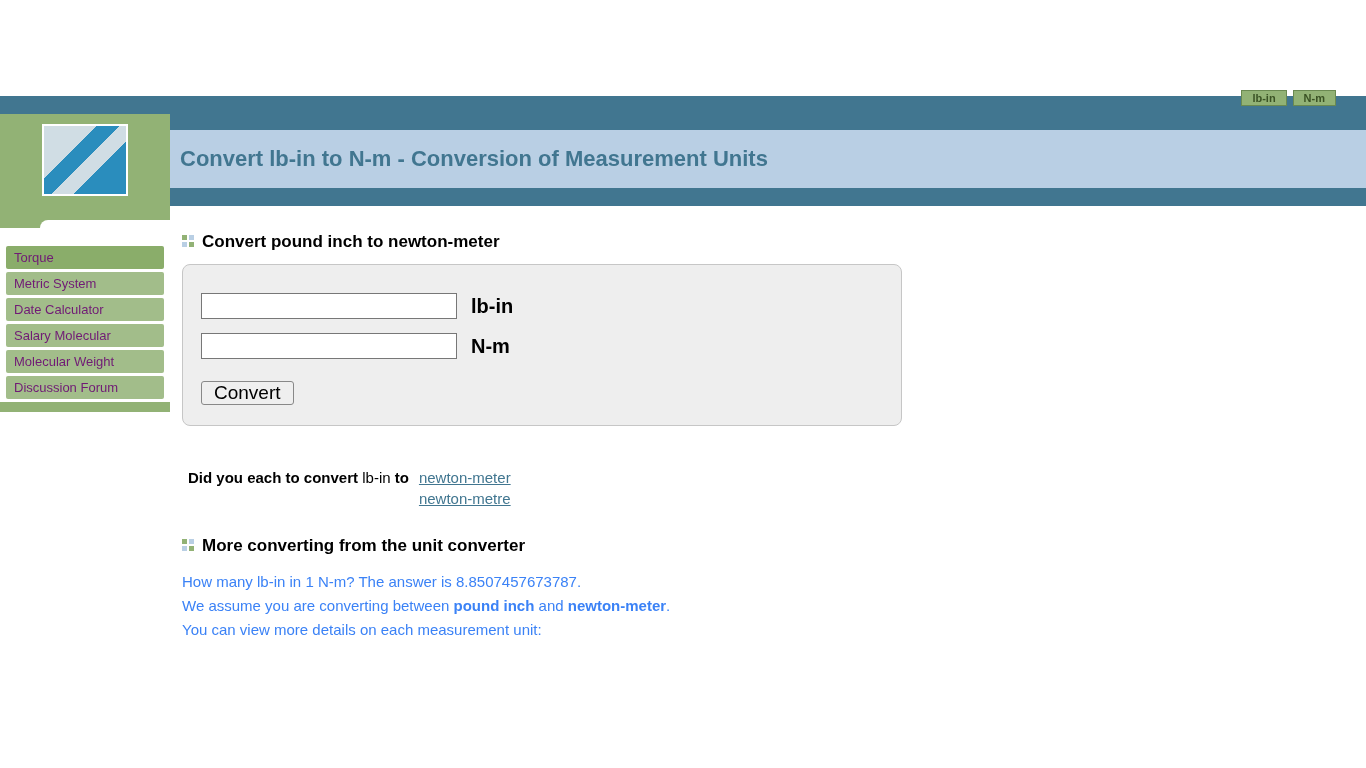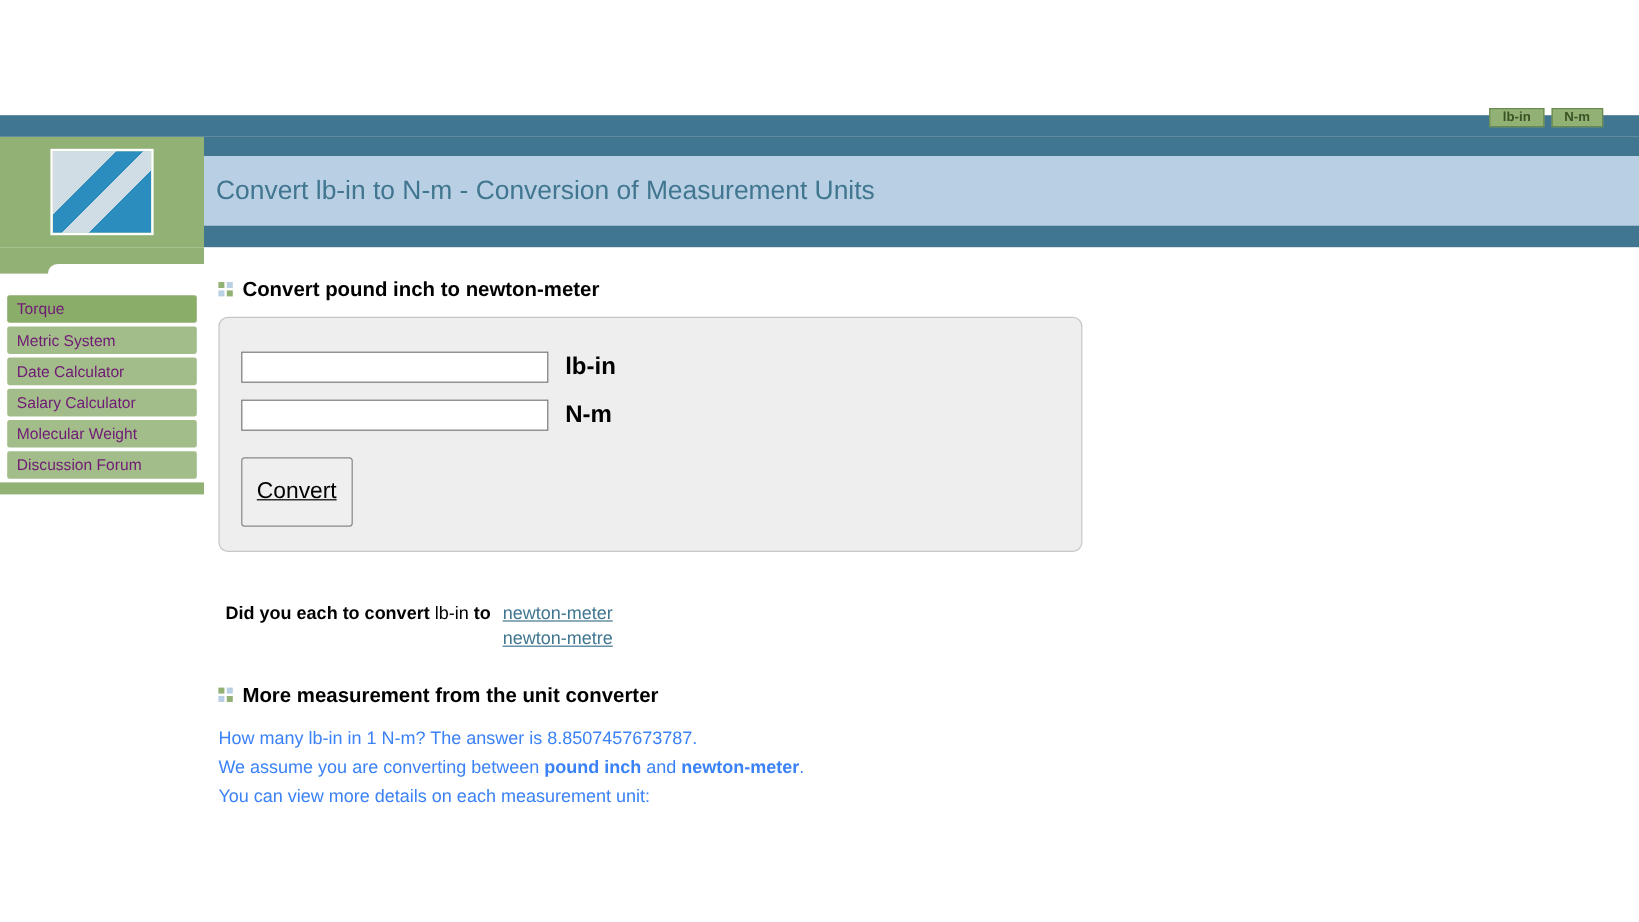--- a/index.html
+++ b/index.html
@@ -66,21 +66,21 @@
     flex: 1;
     background: #b9cfe4;
     display: flex;
     align-items: center;
     padding-left: 10px;
   }
   .title-mid h1 {
     margin: 0;
     color: #417690;
     font-size: 22px;
-    font-weight: normal;
+    font-weight: bold;
   }
   .title-bot {
     height: 18px;
     background: #417690;
   }
   .below-header {
     display: flex;
   }
   .sidebar {
     width: 170px;
@@ -174,27 +174,26 @@
     box-sizing: border-box;
   }
   .unit-label {
     font-size: 20px;
     font-weight: bold;
     margin-left: 14px;
     color: #000;
   }
   .convert-btn {
     font-size: 19px;
-    padding: 17px 12px;
+    padding: 0 12px;
     background: #efefef;
     border: 1px solid #888;
     border-radius: 3px;
     cursor: pointer;
     margin-top: 8px;
-    text-decoration: underline;
   }
   .suggest {
     margin-top: 40px;
     font-size: 15px;
   }
   .suggest td {
     padding: 1px 4px;
     vertical-align: top;
   }
   .suggest a {
@@ -234,21 +233,21 @@
 
 <div class="below-header">
   <div class="sidebar">
     <div class="sidebar-green-top">
       <div class="sidebar-round"></div>
     </div>
     <div class="nav">
       <div class="nav-item active">Torque</div>
       <div class="nav-item">Metric System</div>
       <div class="nav-item">Date Calculator</div>
-      <div class="nav-item">Salary Calculator</div>
+      <div class="nav-item">Salary Molecular</div>
       <div class="nav-item">Molecular Weight</div>
       <div class="nav-item">Discussion Forum</div>
     </div>
     <div class="sidebar-green-bot"></div>
   </div>
 
   <div class="content">
     <div class="section-head">
       <div class="sq-icon">
           <span class="s1"></span>
@@ -290,21 +289,21 @@
         </table>
     </div>
 
     <div class="section-head" style="margin-top:26px;">
       <div class="sq-icon">
           <span class="s1"></span>
           <span class="s2"></span>
           <span class="s3"></span>
           <span class="s4"></span>
         </div>
-      <div class="section-title">More measurement from the unit converter</div>
+      <div class="section-title">More converting from the unit converter</div>
     </div>
 
     <div class="info-body">
       <div>How many lb-in in 1 N-m? The answer is 8.8507457673787.</div>
       <div>
         <span>We assume you are converting between </span><b>pound inch</b><span> and </span><b>newton-meter</b><span>.</span>
       </div>
       <div>You can view more details on each measurement unit:</div>
     </div>
   </div>

